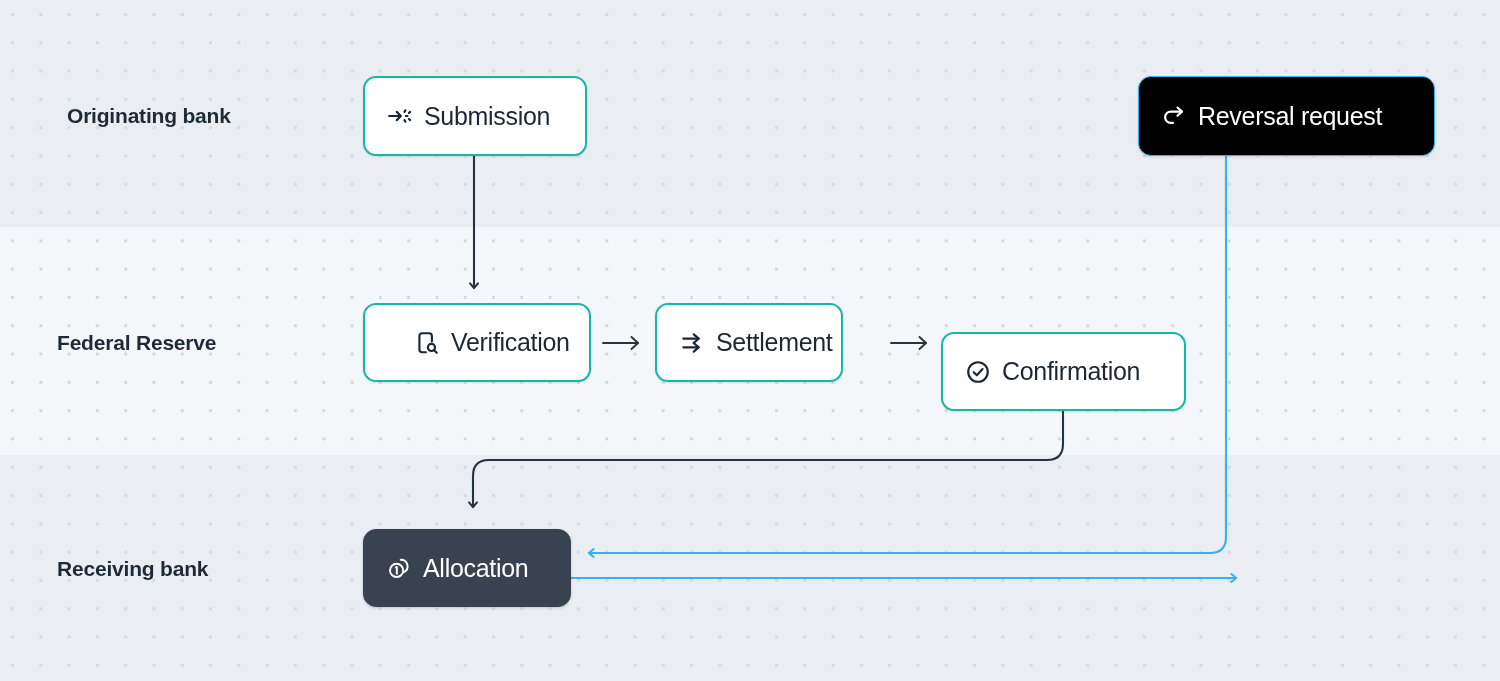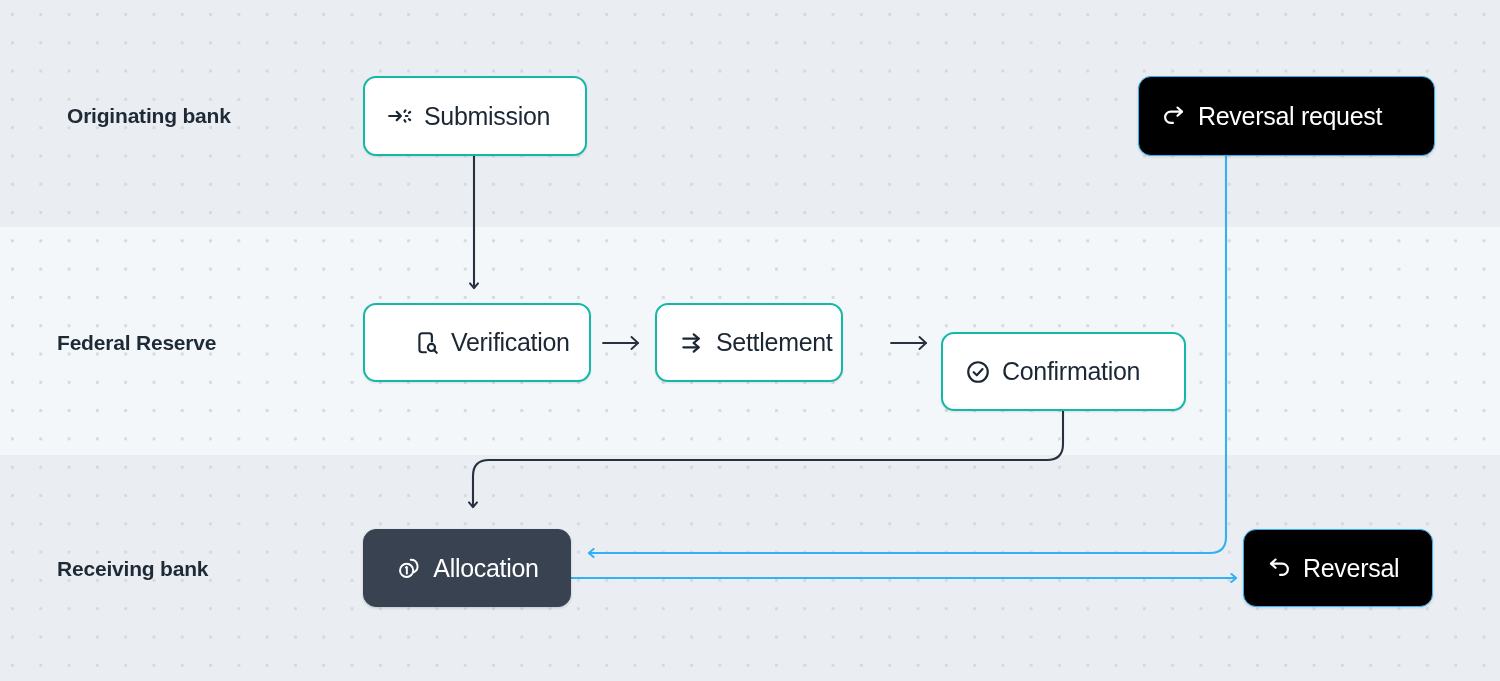--- a/index.html
+++ b/index.html
@@ -89,21 +89,20 @@
     background: #ffffff;
     border: 2px solid #14b8a6;
     box-shadow: 0 1px 2px rgba(16,24,40,.06), 0 1px 3px rgba(16,24,40,.05);
   }
   .node.light .node-label { color: #1c2734; }
 
   .node.dark {
     background: #384250;
     border: 1px solid #384250;
     box-shadow: 0 1px 3px rgba(16,24,40,.18);
-    justify-content: center;
   }
   .node.dark .node-label { color: #ffffff; }
 
   .node.accent {
     background: #000000;
     border: 1px solid #32b2f5;
     box-shadow: 0 1px 3px rgba(16,24,40,.12);
   }
   .node.accent .node-label { color: #ffffff; }
 
@@ -225,23 +224,14 @@
     <span class="node-icon">
       <svg width="26" height="26" viewBox="0 0 24 24" fill="none" stroke="#ffffff" stroke-width="1.8" stroke-linecap="round" stroke-linejoin="round">
         <path d="M13.6 4.4 A6.1 6.1 0 0 1 16.4 16"></path>
         <circle cx="9.8" cy="14.2" r="6.1"></circle>
         <path d="M9.1 11.6 L10 11 L10 17.2"></path>
       </svg>
     </span>
     <span class="node-label">Allocation</span>
   </div>
 
-  <div class="node accent" style="left:1243px; top:529px; width:190px; height:78px;">
-    <span class="node-icon">
-      <svg width="26" height="26" viewBox="0 0 24 24" fill="none" stroke="#ffffff" stroke-width="2" stroke-linecap="round" stroke-linejoin="round">
-        <path d="M5 8 H15 a5.2 5.2 0 0 1 0 10.4 H13"></path>
-        <path d="M8.8 4.2 L4.6 8 L8.8 11.8"></path>
-      </svg>
-    </span>
-    <span class="node-label">Reversal</span>
-  </div>
 
 </div>
 
 </body></html>

